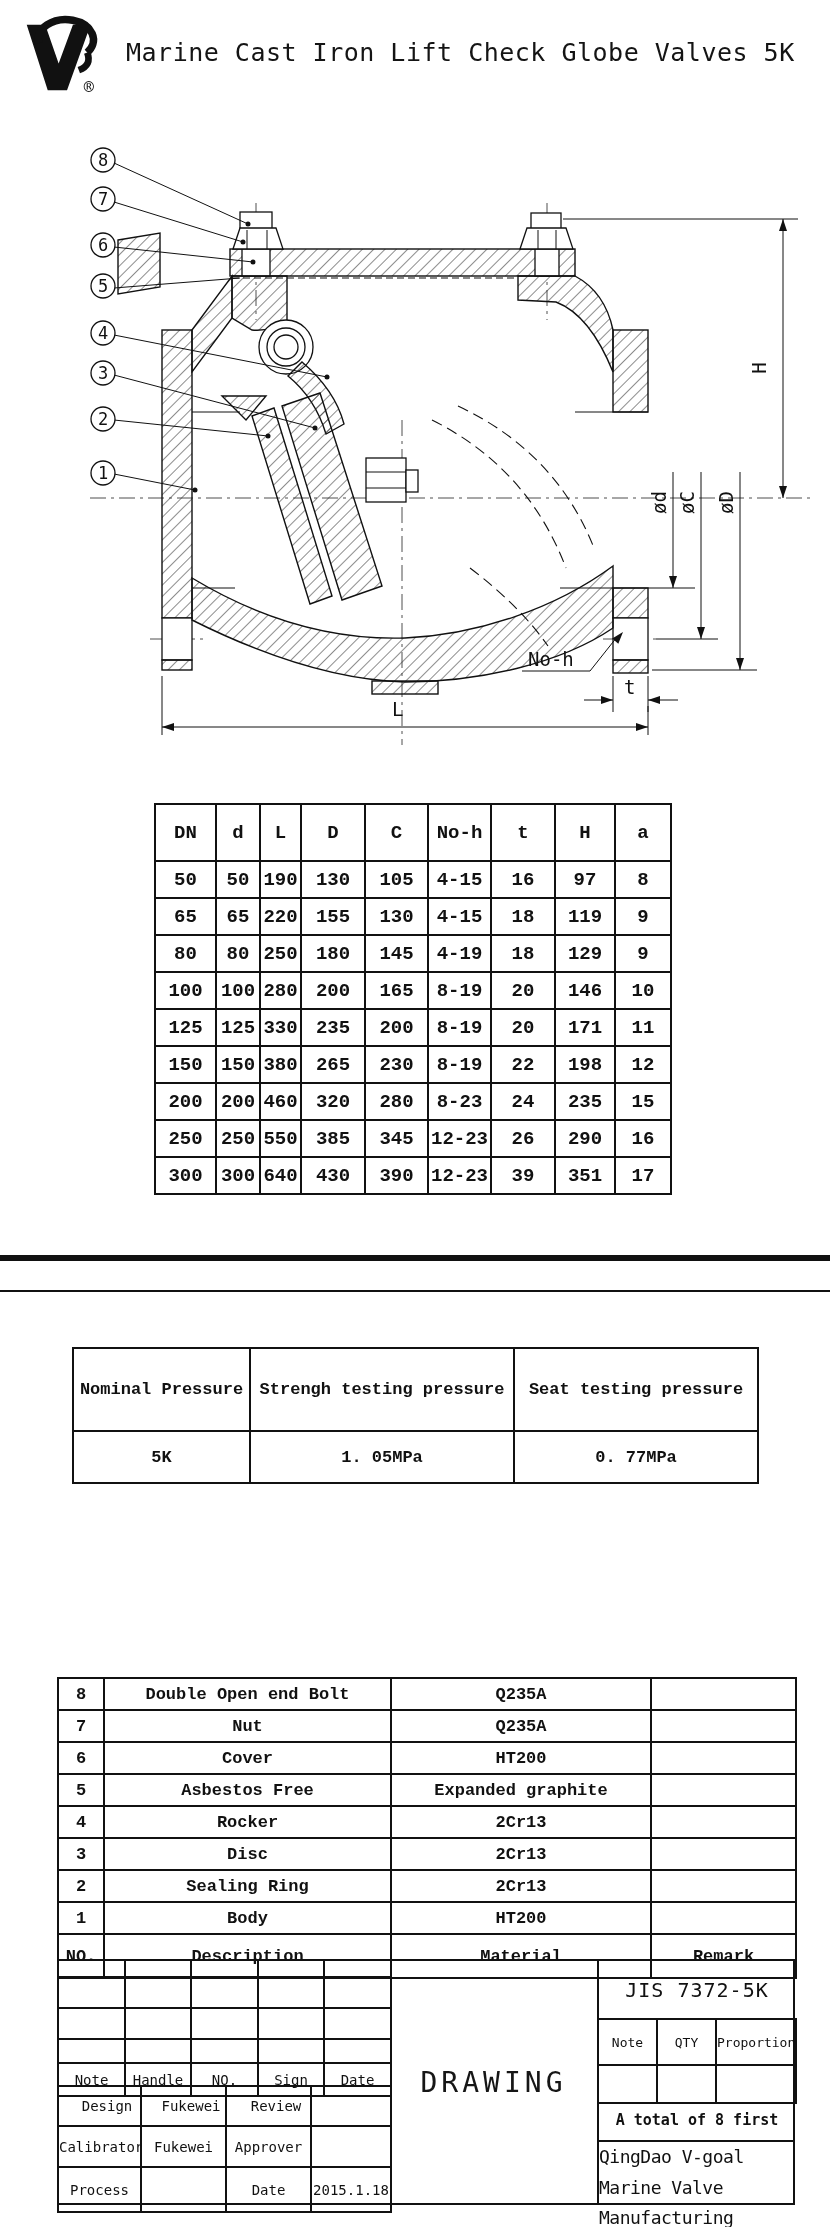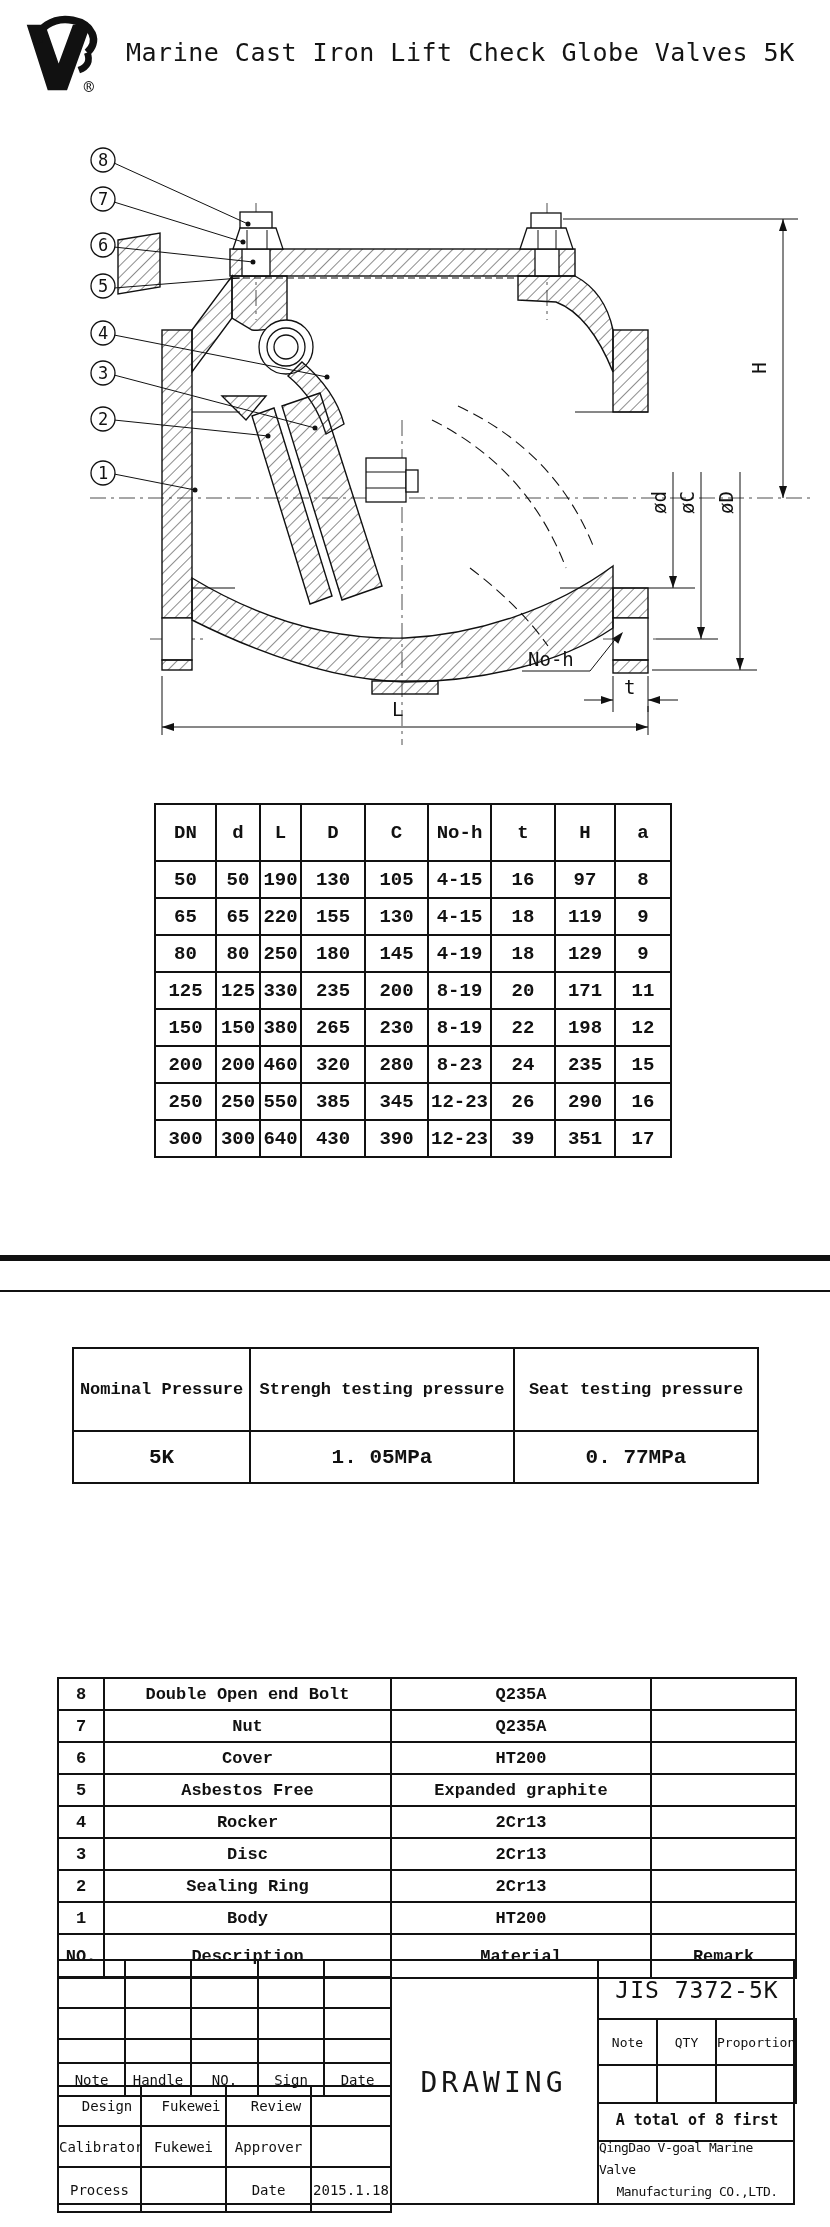--- a/index.html
+++ b/index.html
@@ -35,21 +35,21 @@
   #dimtable td{height:35px;font-size:19px;}
 
   .rule-thick{position:absolute;left:0;top:1255px;width:830px;height:6px;background:#111;}
   .rule-thin{position:absolute;left:0;top:1290px;width:830px;height:2px;background:#111;}
 
   .spec-title{position:absolute;left:0;top:1363px;width:810px;text-align:center;
               font-family:"Liberation Mono",monospace;font-weight:bold;font-size:24px;
               letter-spacing:1px;color:#111;}
   #spectable{left:72px;top:1347px;width:685px;}
   #spectable th{height:81px;font-size:17px;}
-  #spectable td{height:50px;font-size:21px;}
+  #spectable td{height:50px;font-size:17px;}
 
   #partstable{left:57px;top:1677px;width:738px;}
   #partstable td{height:30px;font-size:17px;}
   #partstable tfoot td{height:42px;font-size:17px;}
 
   
   .tblock{position:absolute;left:57px;top:1959px;width:738px;height:246px;border:2px solid #111;box-sizing:border-box;}
   .tblock table{position:absolute;background:transparent;}
   .tblock td{font-family:"DejaVu Sans Mono",monospace;font-weight:400;font-size:14px;border:2px solid #111;}
   #tbA{left:-2px;top:-2px;width:333px;}
@@ -60,29 +60,29 @@
   #tbA tr:nth-child(5) td{height:31px;}
   #tbB{left:-2px;top:124px;width:333px;}
   #tbB tr:nth-child(1) td{height:38px;padding-left:15px;}
   #tbB tr:nth-child(2) td{height:39px;}
   #tbB tr:nth-child(3) td{height:43px;}
   .center-cell{position:absolute;left:331px;top:0;width:207px;height:242px;
                display:flex;align-items:center;justify-content:center;}
   .drawing-word{font-family:"DejaVu Sans Mono",monospace;font-size:28px;letter-spacing:4px;color:#161616;}
   .rblock{position:absolute;left:538px;top:0;width:198px;height:242px;border-left:2px solid #111;box-sizing:border-box;}
   .r-std{height:59px;display:flex;align-items:center;justify-content:center;
-         font-size:23px;letter-spacing:1px;border-bottom:2px solid #111;box-sizing:border-box;}
+         font-size:20px;letter-spacing:1px;border-bottom:2px solid #111;box-sizing:border-box;}
   #tbR{left:-2px;top:57px;width:198px;}
   #tbR td{font-size:13px;}
   #tbR tr:nth-child(1) td{height:44px;}
   #tbR tr:nth-child(2) td{height:36px;}
   .r-total{position:absolute;left:0;top:139px;width:196px;height:42px;display:flex;align-items:center;
            justify-content:center;font-size:15px;font-weight:700;border-bottom:2px solid #111;box-sizing:border-box;}
   .r-company{position:absolute;left:0;top:181px;width:196px;height:61px;display:flex;flex-direction:column;
-             align-items:center;justify-content:flex-end;font-size:13px;line-height:1.7;letter-spacing:-0.5px;}
+             align-items:center;justify-content:flex-start;font-size:18px;line-height:1.7;letter-spacing:-0.5px;}
 </style>
 </head>
 <body>
 
 <div class="page">
 
   <svg class="logo" viewBox="0 0 100 100">
     <polygon points="8,14 30,14 46,60 63,14 84,14 56,92 33,92" fill="#111"></polygon>
     <path d="M22,36 A33,24 0 1 1 80,47" fill="none" stroke="#111" stroke-width="9"></path>
     <path d="M80,47 Q86,62 70,68" fill="none" stroke="#111" stroke-width="8"></path>
@@ -311,20 +311,31 @@
         <tr>
           <td>80</td>
           <td>80</td>
           <td>250</td>
           <td>180</td>
           <td>145</td>
           <td>4-19</td>
           <td>18</td>
           <td>129</td>
           <td>9</td>
+        </tr>
+        <tr>
+          <td>100</td>
+          <td>100</td>
+          <td>280</td>
+          <td>200</td>
+          <td>165</td>
+          <td>8-19</td>
+          <td>20</td>
+          <td>146</td>
+          <td>10</td>
         </tr>
         <tr>
           <td>125</td>
           <td>125</td>
           <td>330</td>
           <td>235</td>
           <td>200</td>
           <td>8-19</td>
           <td>20</td>
           <td>171</td>

